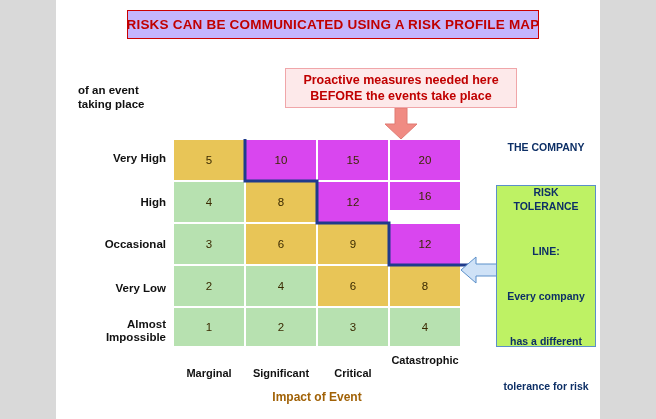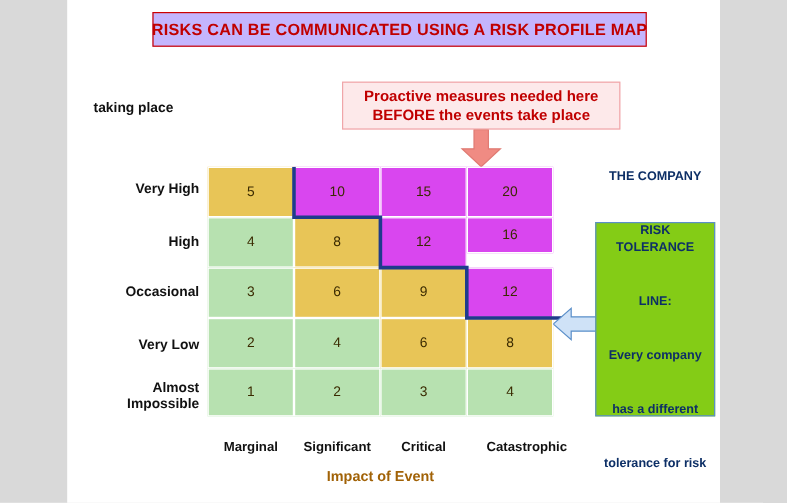--- a/index.html
+++ b/index.html
@@ -145,21 +145,21 @@
     height: 215px;
     pointer-events: none;
   }
   
   #tolerance-box {
     position: absolute;
     left: 440px;
     top: 185px;
     width: 100px;
     height: 162px;
-    background: #84cc16;
+    background: #bef264;
     border: 1px solid #5b8fc9;
     box-sizing: border-box;
     display: flex;
     flex-direction: column;
     align-items: center;
     justify-content: center;
     padding: 4px 5px;
     gap: 31px;
   }
   #tolerance-box .t-line {
@@ -195,20 +195,21 @@
 
   <div id="proactive-callout">
     <span class="line">Proactive measures needed here</span>
     <span class="line">BEFORE the events take place</span>
   </div>
   <svg id="proactive-arrow" viewBox="0 0 36 32">
     <polygon points="12,0 24,0 24,16 34,16 18,31 2,16 12,16" fill="#f08b83" stroke="#e07b73" stroke-width="1"></polygon>
   </svg>
 
   <div id="prob-label">
+    <div class="line">of an event</div>
     <div class="line">taking place</div>
   </div>
 
   <div class="rowlabel" style="top:196px;">High</div>
   <div class="rowlabel" style="top:152px;">Very High</div>
   <div class="rowlabel" style="top:238px;">Occasional</div>
   <div class="rowlabel" style="top:282px;">Very Low</div>
   <div class="rowlabel" style="top:318px;">
     <div>Almost</div>
     <div>Impossible</div>
@@ -242,21 +243,21 @@
     <div class="cell c-green" style="left:216px; top:168px; width:72px; height:40px;">4</div>
   </div>
 
   <svg id="tolerance-line" viewBox="0 0 300 215">
     <polyline points="72,0 72,42 144,42 144,84 216,84 216,126 300,126" fill="none" stroke="#1f3b8c" stroke-width="3"></polyline>
   </svg>
 
   <div class="collabel" style="left:117px; top:367px;">Marginal</div>
   <div class="collabel" style="left:189px; top:367px;">Significant</div>
   <div class="collabel" style="left:261px; top:367px;">Critical</div>
-  <div class="collabel" style="left:333px; top:367px;margin-left:14px;">Catastrophic</div>
+  <div class="collabel" style="left:333px; top:354px;">Catastrophic</div>
 
   <div id="impact-label">Impact of Event</div>
 
   <svg id="tolerance-arrow" viewBox="0 0 38 30">
     <polygon points="0,15 15,2 15,9 37,9 37,21 15,21 15,28" fill="#cfe2f7" stroke="#5b8fc9" stroke-width="1"></polygon>
   </svg>
 
   <div id="tolerance-box">
     <div class="t-line">THE COMPANY</div>
     <div class="t-line">RISK TOLERANCE</div>

